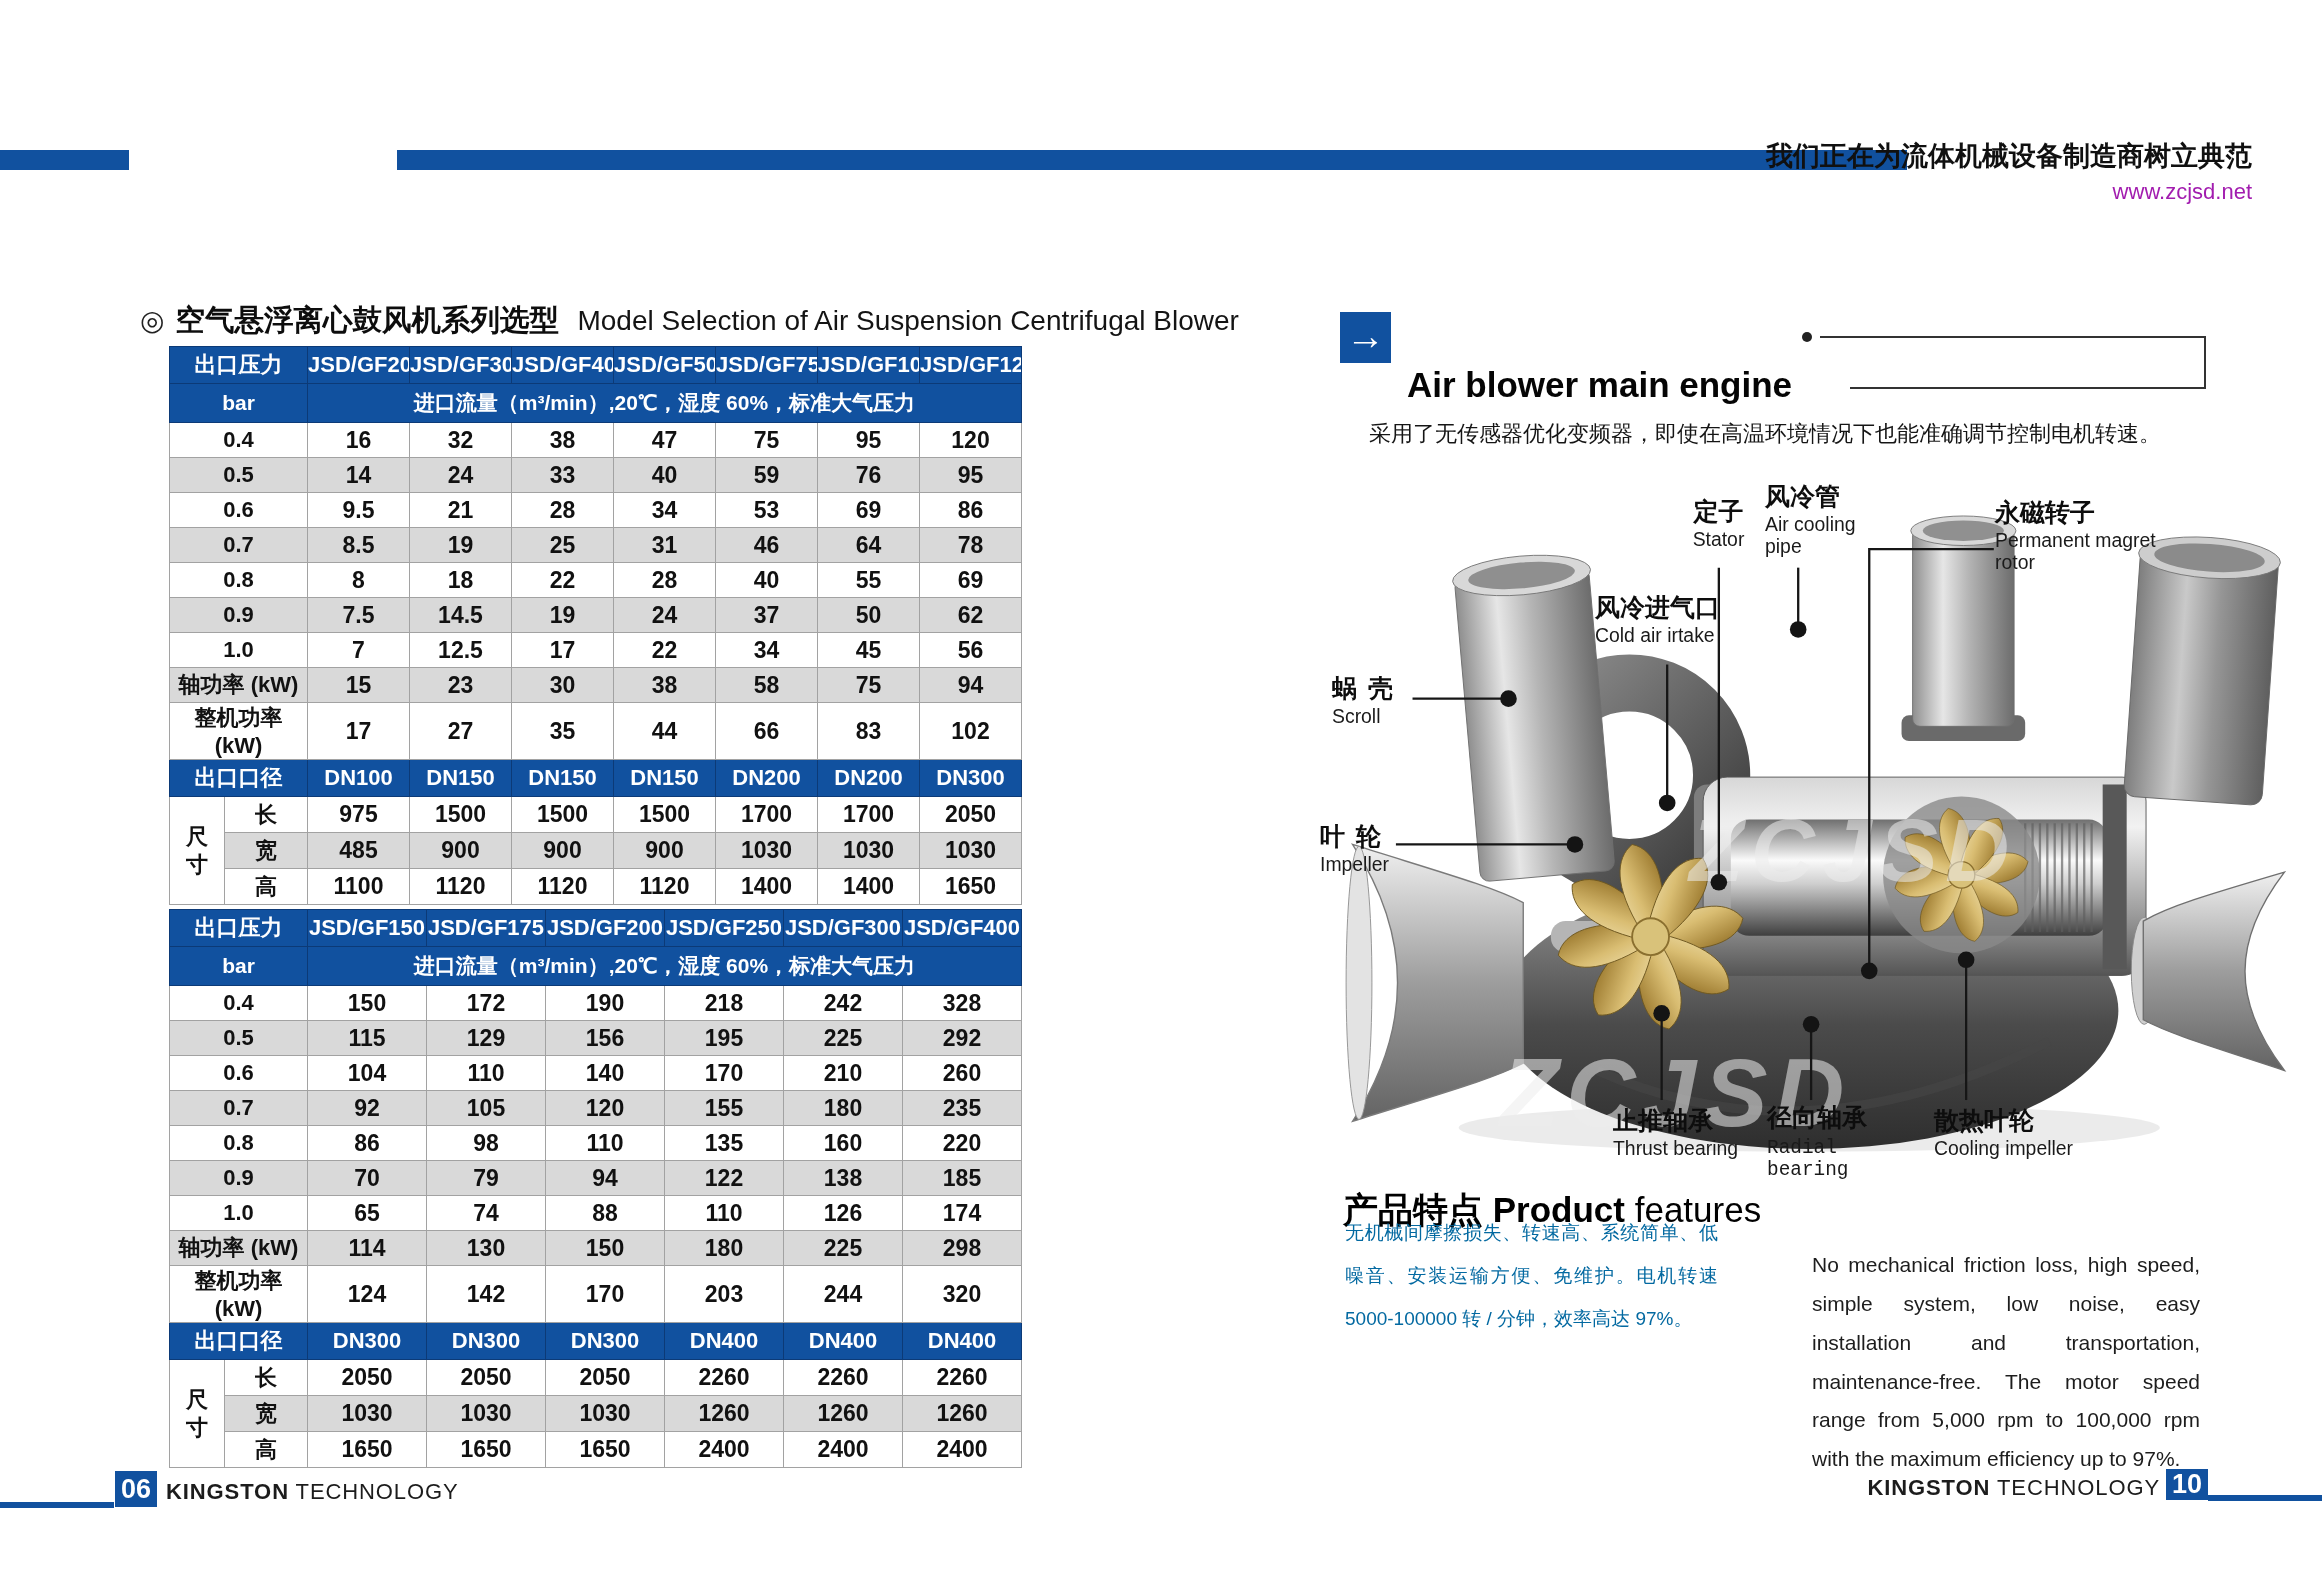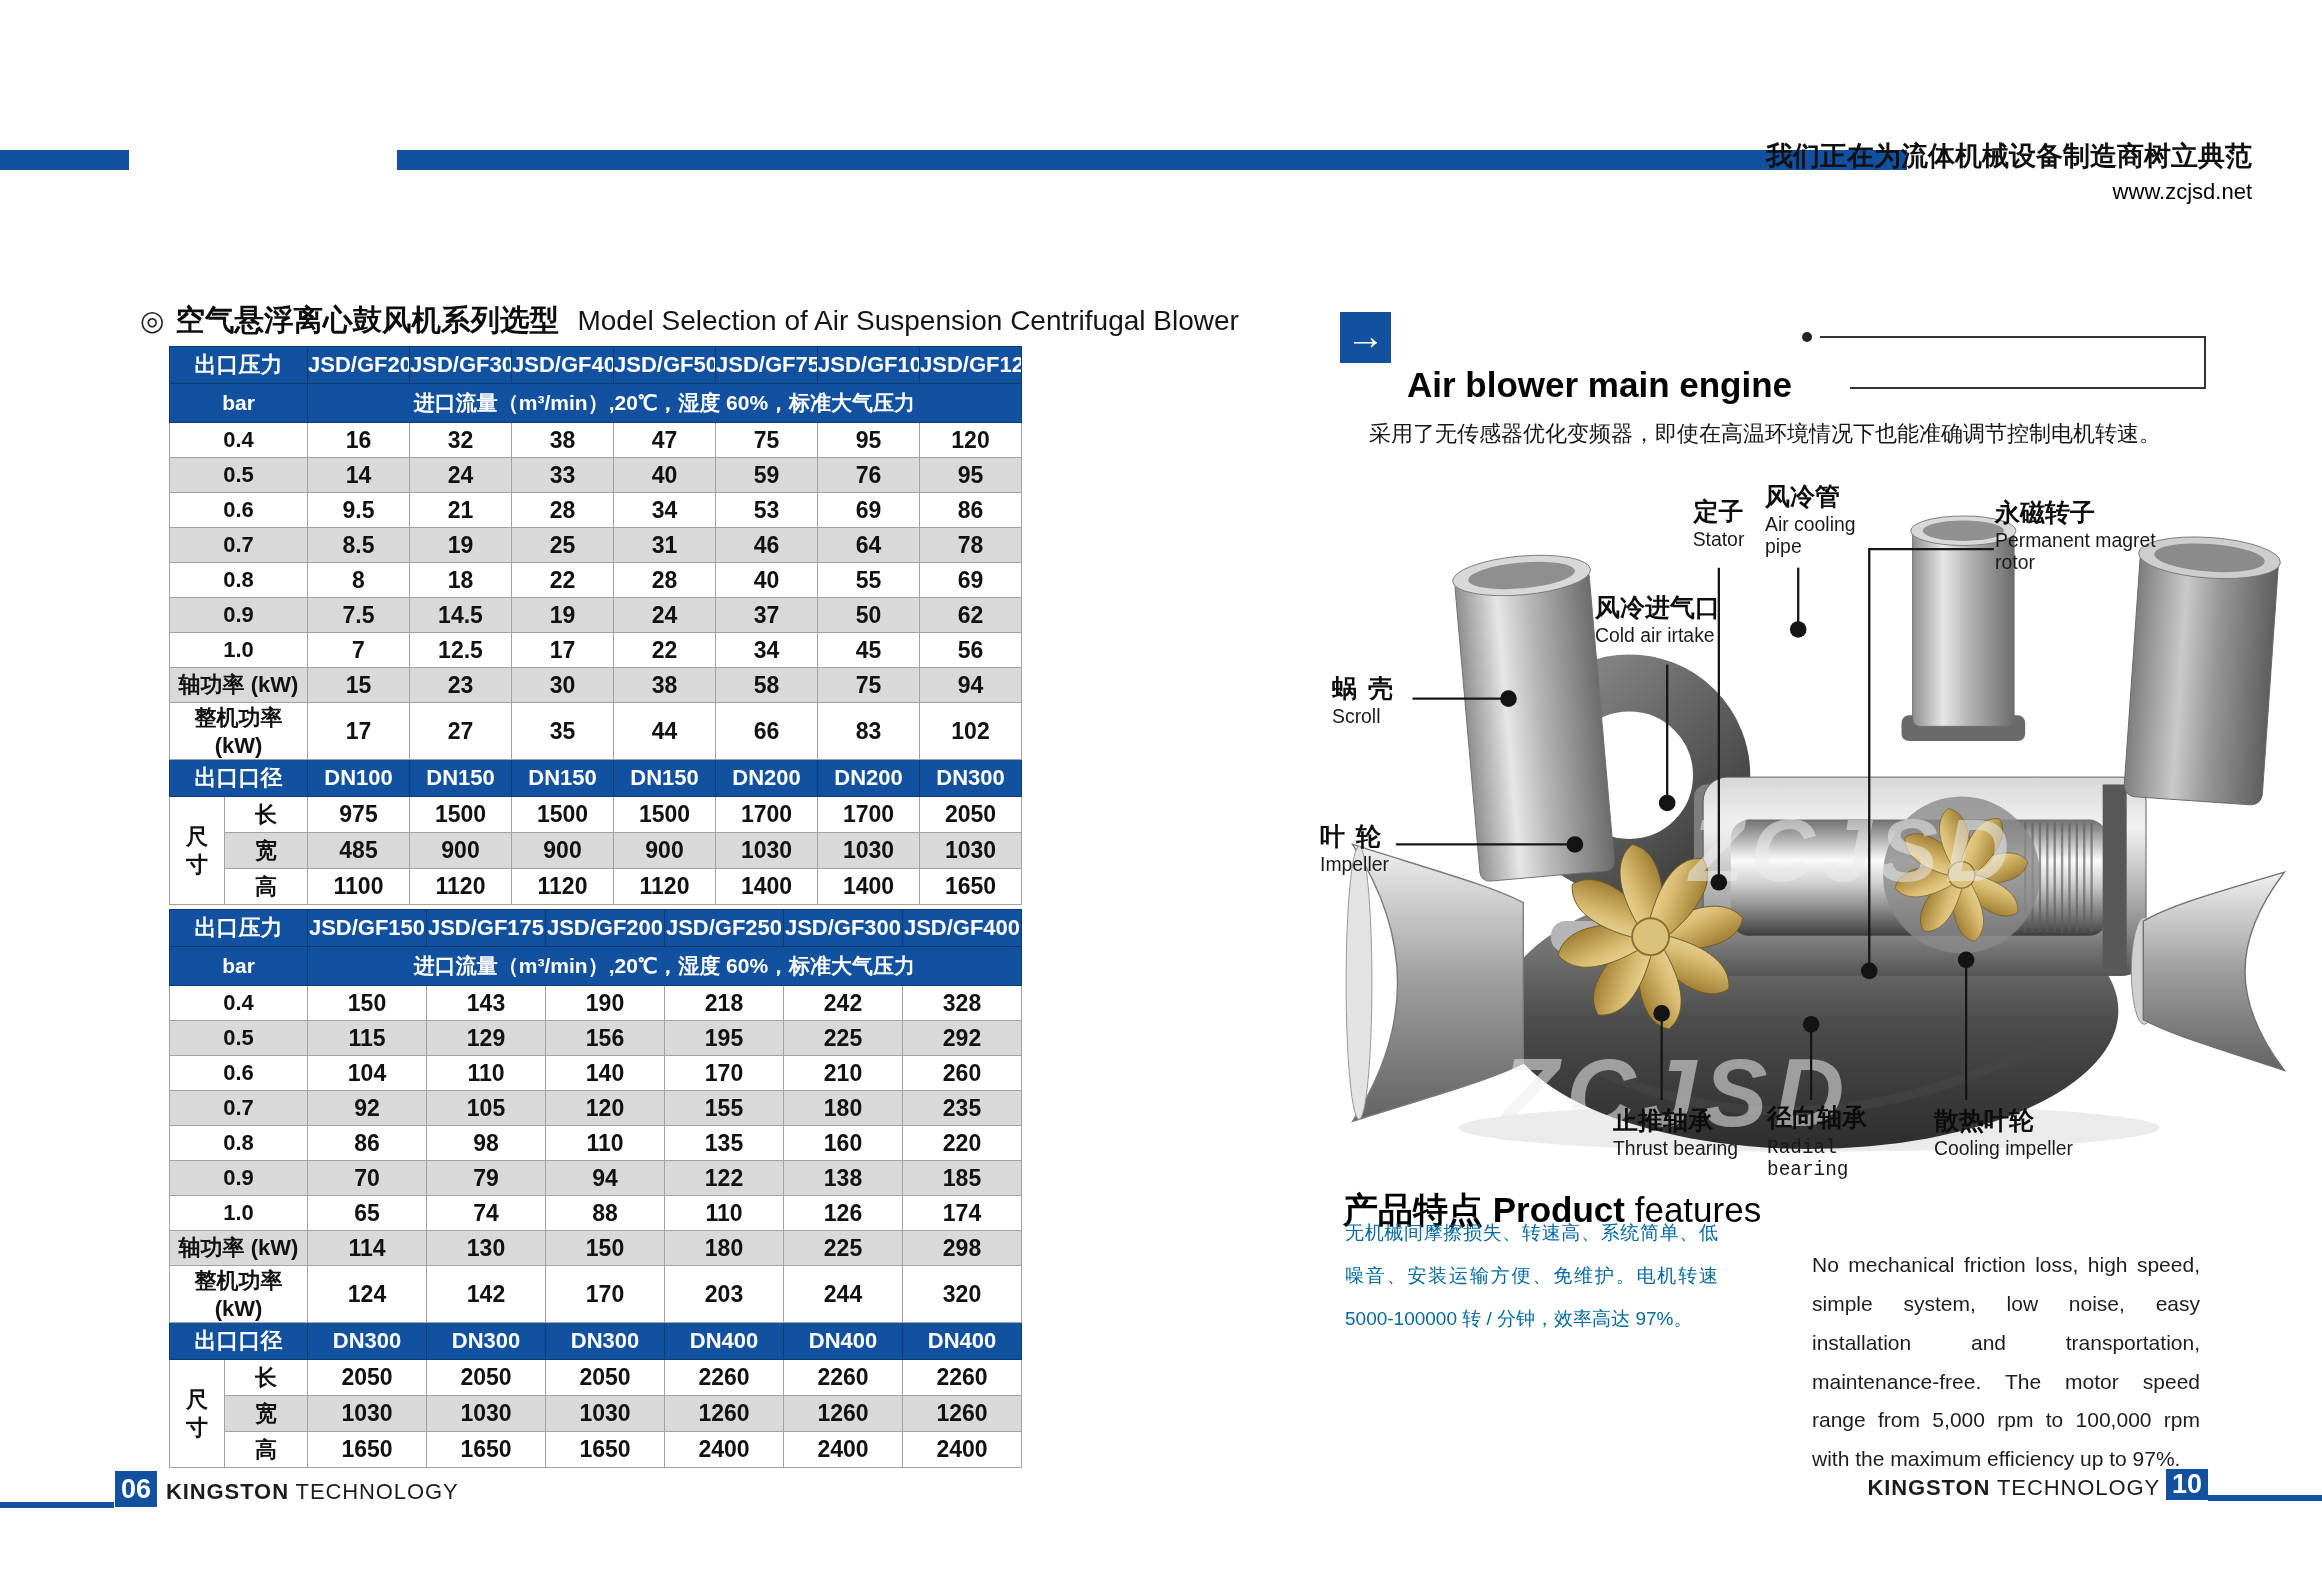--- a/index.html
+++ b/index.html
@@ -17,21 +17,21 @@
   .bar{position:absolute;background:var(--blue);height:20px;top:150px;}
   .bar.left{left:0;width:129px;}
   .bar.right{left:397px;width:1510px;}
   .logo{position:absolute;left:138px;top:0;width:249px;height:242px;background:var(--blue);
         color:#fff;text-align:center;box-shadow:1.8px 2.8px 5.5px rgba(0,0,0,.25);}
   .logo-text{margin-top:109px;font-size:55px;font-weight:bold;letter-spacing:1.8px;line-height:1;}
   .logo-reg{font-size:20px;vertical-align:super;}
   .logo-sub{font-size:39px;font-weight:bold;letter-spacing:3.7px;margin-top:5.5px;}
   .tagline{position:absolute;right:70px;top:138px;text-align:right;}
   .tagline-zh{font-size:27px;font-weight:bold;color:#101010;}
-  .tagline-url{font-size:22px;color:#000000;margin-top:4.6px;}
+  .tagline-url{font-size:22px;color:#a21caf;margin-top:4.6px;}
 
   
   .sec-title{position:absolute;left:140px;top:301px;white-space:nowrap;}
   .sec-marker{font-size:28px;color:#222;margin-right:11px;}
   .sec-zh{font-size:29.5px;font-weight:bold;color:#0d0d0d;}
   .sec-en{font-size:28px;color:#141414;margin-left:18.5px;}
 
   table.spec{position:absolute;left:169px;width:851px;border-collapse:collapse;table-layout:fixed;}
   table.spec#t1{top:346px;}
   table.spec#t2{top:909px;}
@@ -285,21 +285,21 @@
           <th>JSD/GF300</th>
           <th>JSD/GF400</th>
         </tr>
         <tr class="hrow sub">
           <th colspan="2">bar</th>
           <th colspan="6">进口流量（m³/min）,20℃，湿度 60%，标准大气压力</th>
         </tr>
         <tr class="">
           <td class="lbl" colspan="2">0.4</td>
           <td>150</td>
-          <td>143</td>
+          <td>172</td>
           <td>190</td>
           <td>218</td>
           <td>242</td>
           <td>328</td>
         </tr>
         <tr class="alt">
           <td class="lbl" colspan="2">0.5</td>
           <td>115</td>
           <td>129</td>
           <td>156</td>

